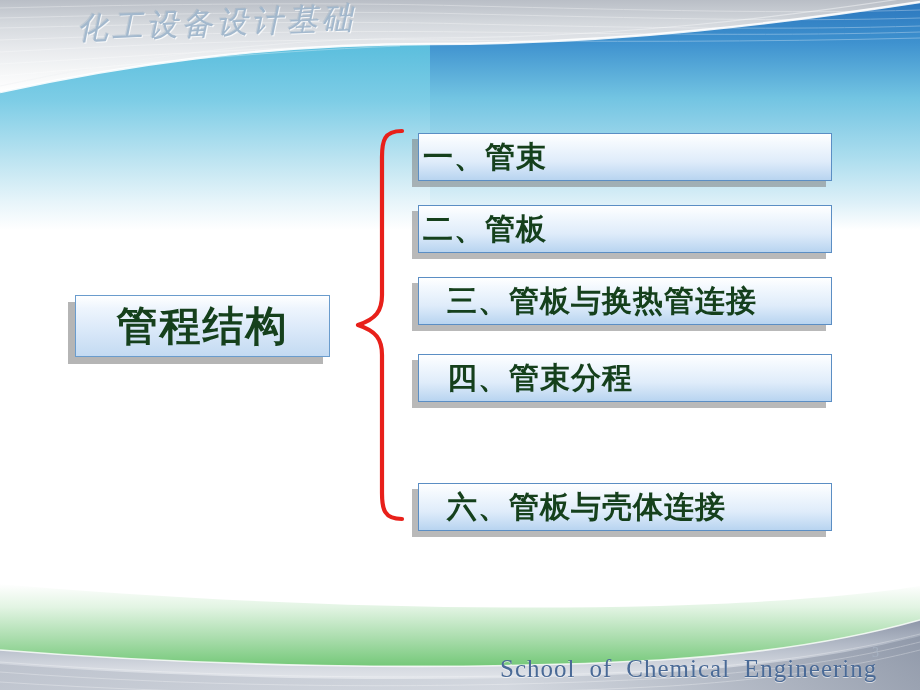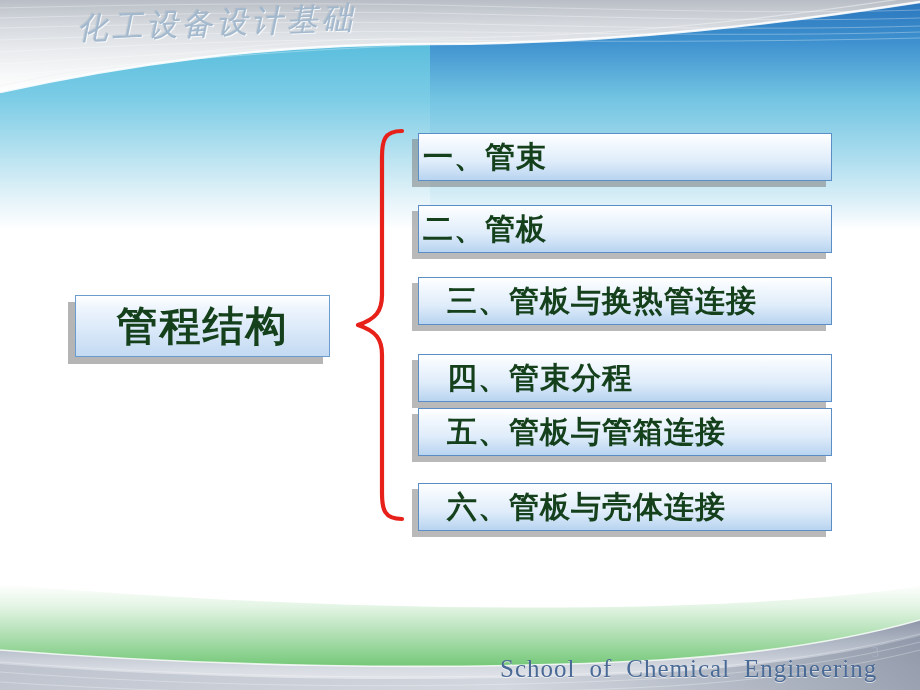--- a/index.html
+++ b/index.html
@@ -246,23 +246,20 @@
   </div>
   <div class="box list-box lb1">
     <span class="box-label">二、管板</span>
   </div>
   <div class="box list-box lb2">
     <span class="box-label">三、管板与换热管连接</span>
   </div>
   <div class="box list-box lb3">
     <span class="box-label">四、管束分程</span>
   </div>
-  <div class="box list-box lb4">
-    <span class="box-label">五、管板与管箱连接</span>
-  </div>
   <div class="box list-box lb5">
     <span class="box-label">六、管板与壳体连接</span>
   </div>
 
   <div class="page-number">3</div>
 
   <div class="footer-text">
     <span class="w">School</span><span class="w">of</span><span class="w">Chemical</span><span>Engineering</span>
   </div>
 

